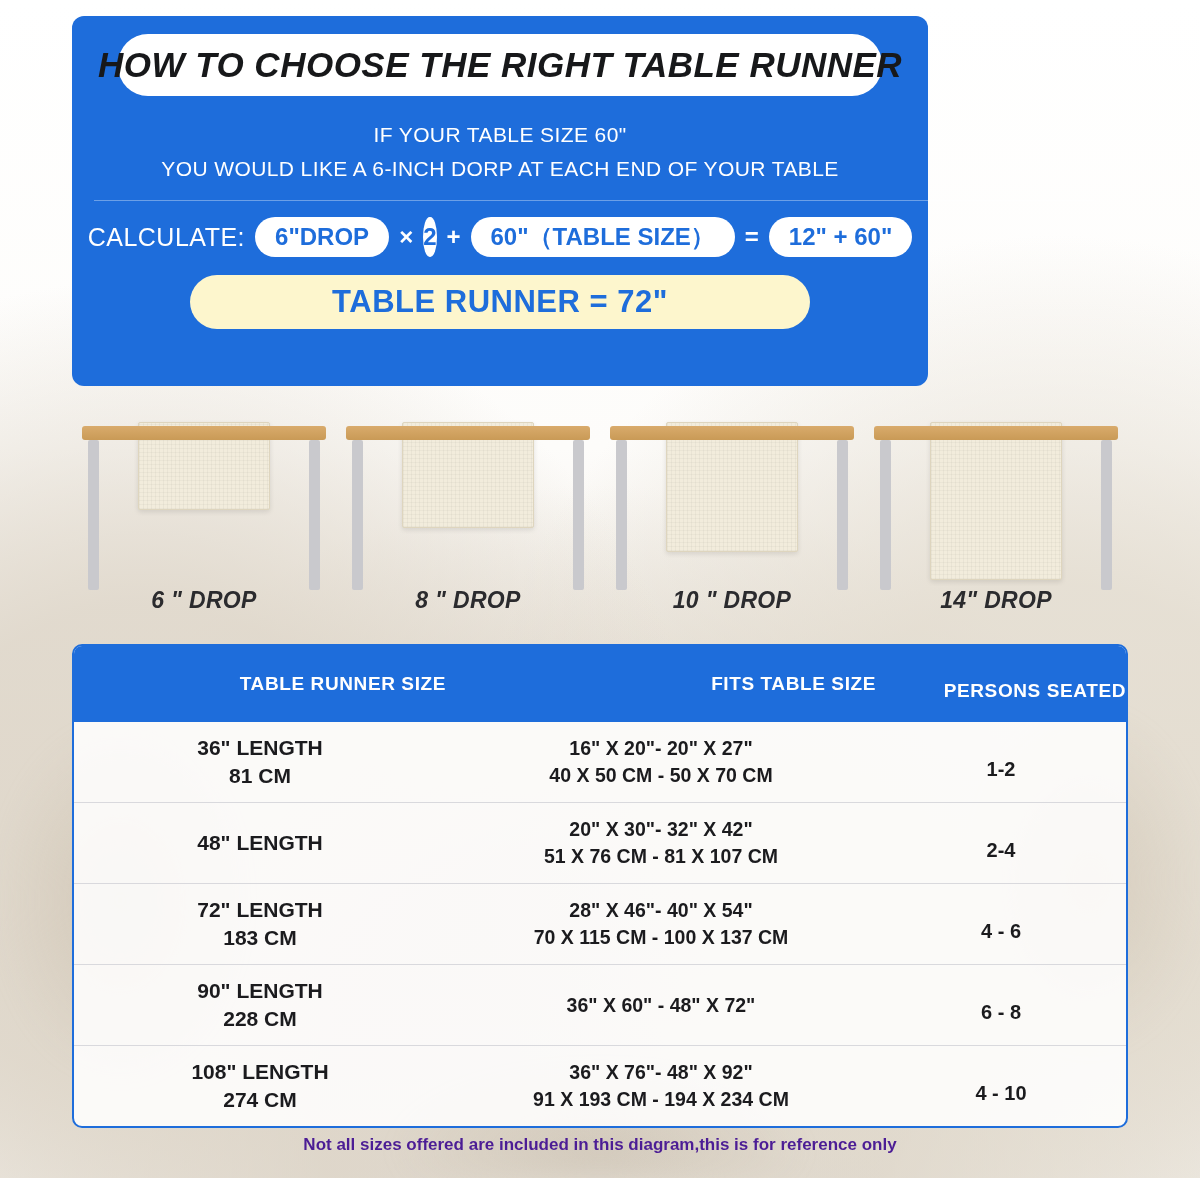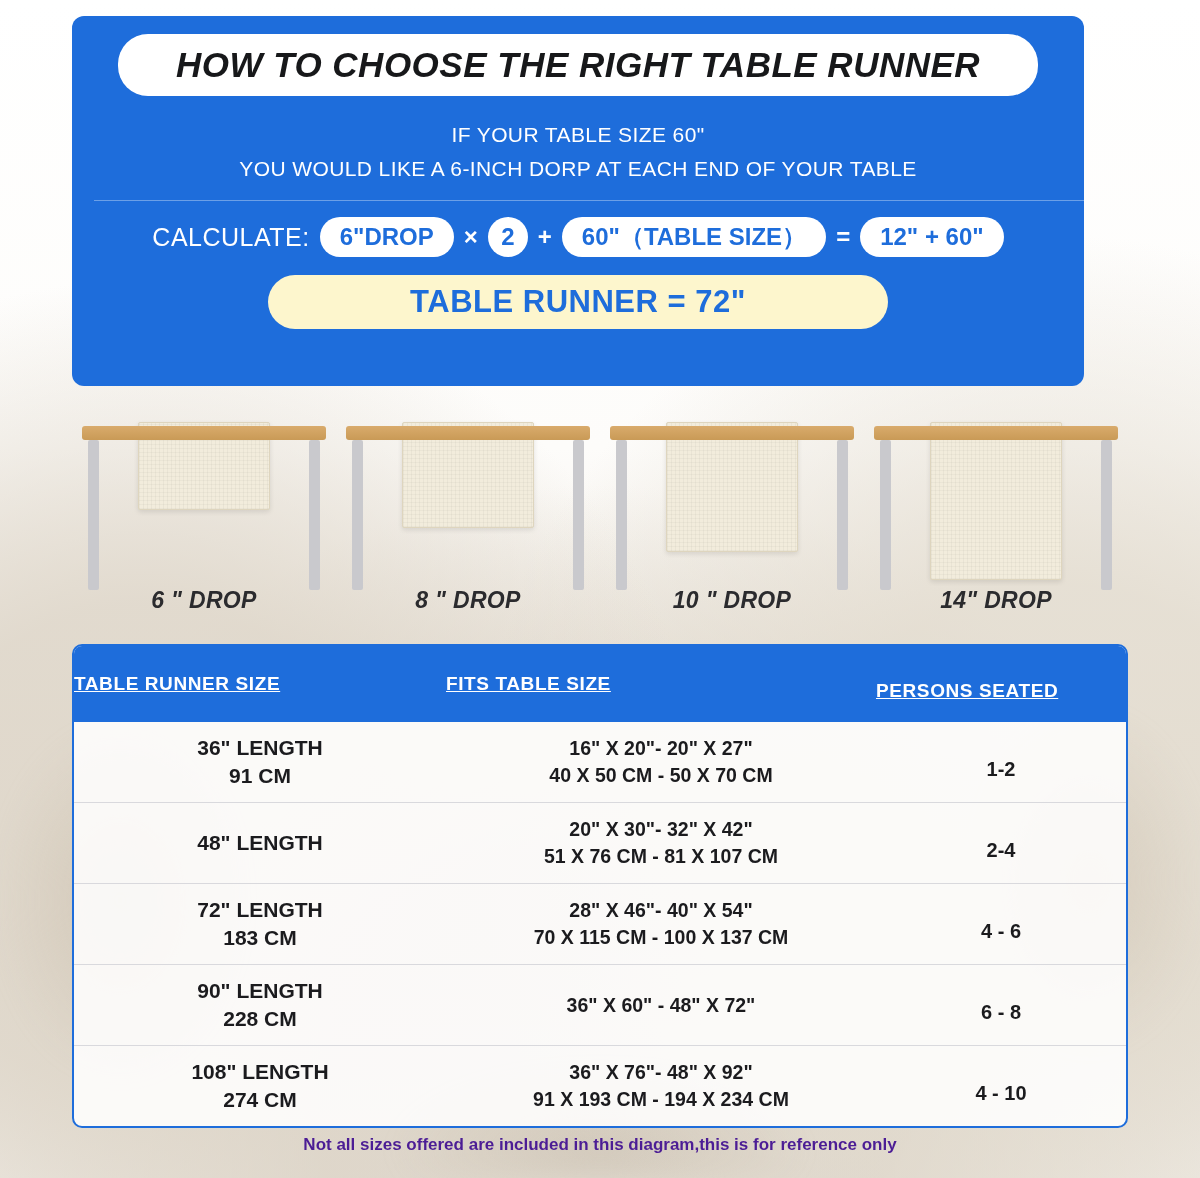--- a/index.html
+++ b/index.html
@@ -36,21 +36,21 @@
     filter: blur(10px);
     z-index: 0;
   }
 
   .page { position: relative; z-index: 2; }
 
   
   .hero {
     position: absolute;
     left: 72px; top: 16px;
-    width: 1012px; height: 370px;
+    width: 856px; height: 370px;
     background: #1e6ddb;
     border-radius: 12px;
     box-sizing: border-box;
     padding: 18px 22px;
   }
   .hero-title {
     background: #ffffff;
     border-radius: 30px;
     height: 62px;
     margin: 0 24px;
@@ -199,23 +199,22 @@
   .thead {
     display: flex;
     background: #1e6ddb;
     height: 76px;
     align-items: center;
   }
   .thead div {
     color: #ffffff;
     font-size: 19px;
     font-weight: bold;
-    text-align: left;
+    text-align: right;
     letter-spacing: 0.6px;
-    text-decoration: underline;
   }
   .col1 { width: 372px; }
   .col2 { width: 430px; }
   .col3 { width: 250px; margin-top: 14px; }
 
   .trow {
     display: flex;
     align-items: center;
     min-height: 80px;
     border-bottom: 1px solid #d9d9dd;
@@ -324,21 +323,21 @@
   <section class="table-wrap">
     <div class="thead">
       <div class="col1">TABLE RUNNER SIZE</div>
       <div class="col2">FITS TABLE SIZE</div>
       <div class="col3">PERSONS SEATED</div>
     </div>
 
     <div class="trow">
       <div class="col1 cell-size">
         <div>36" LENGTH</div>
-        <div class="ln2">91 CM</div>
+        <div class="ln2">81 CM</div>
       </div>
       <div class="col2 cell-fits">
         <div>16" X 20"- 20" X 27"</div>
         <div>40 X 50 CM - 50 X 70 CM</div>
       </div>
       <div class="col3 cell-persons">1-2</div>
     </div>
 
     <div class="trow">
       <div class="col1 cell-size">

